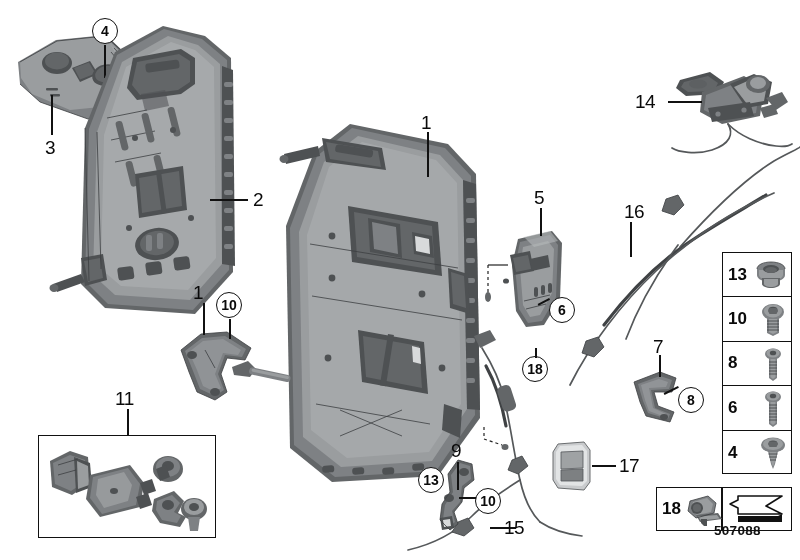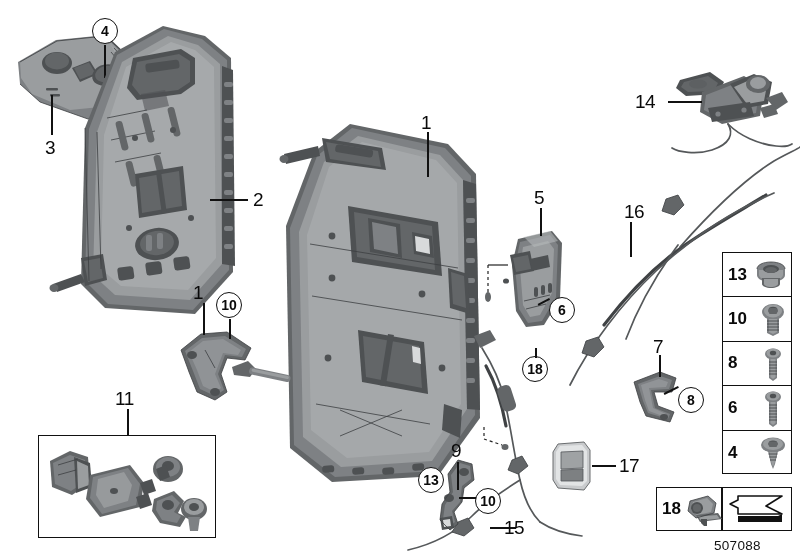--- a/index.html
+++ b/index.html
@@ -32,22 +32,22 @@
         box-sizing:border-box;display:flex;align-items:center;}
   .lrow:last-child{border-bottom:none;}
   .lnum{font-weight:bold;font-size:17px;color:#0a0a0a;margin-left:5px;width:22px;}
   .lart{flex:1;position:relative;height:100%;}
 
   #box18{position:absolute;left:656px;top:487px;width:66px;height:44px;
          border:1.5px solid #111;box-sizing:border-box;display:flex;align-items:center;}
   #boxarrow{position:absolute;left:722px;top:487px;width:70px;height:44px;
             border:1.5px solid #111;box-sizing:border-box;}
 
-  #partno{position:absolute;left:714px;top:538px;font-size:13.5px;
-          font-weight:normal;color:#111;letter-spacing:.3px;}
+  #partno{position:absolute;left:714px;top:523px;font-size:13.5px;
+          font-weight:bold;color:#111;letter-spacing:.3px;}
 
   svg{display:block;overflow:visible;}
   .pc-a{fill:#9a9d9f;}     
   .pc-b{fill:#7e8184;}     
   .pc-c{fill:#636668;}     
   .pc-d{fill:#4e5153;}     
   .pc-e{fill:#b6b9bb;}     
   .pc-f{fill:#d8dadb;}     
   .stk{stroke:#3c3f41;stroke-width:.8;fill:none;}
   .cab{stroke:#55585a;stroke-width:1.7;fill:none;stroke-linecap:round;}

